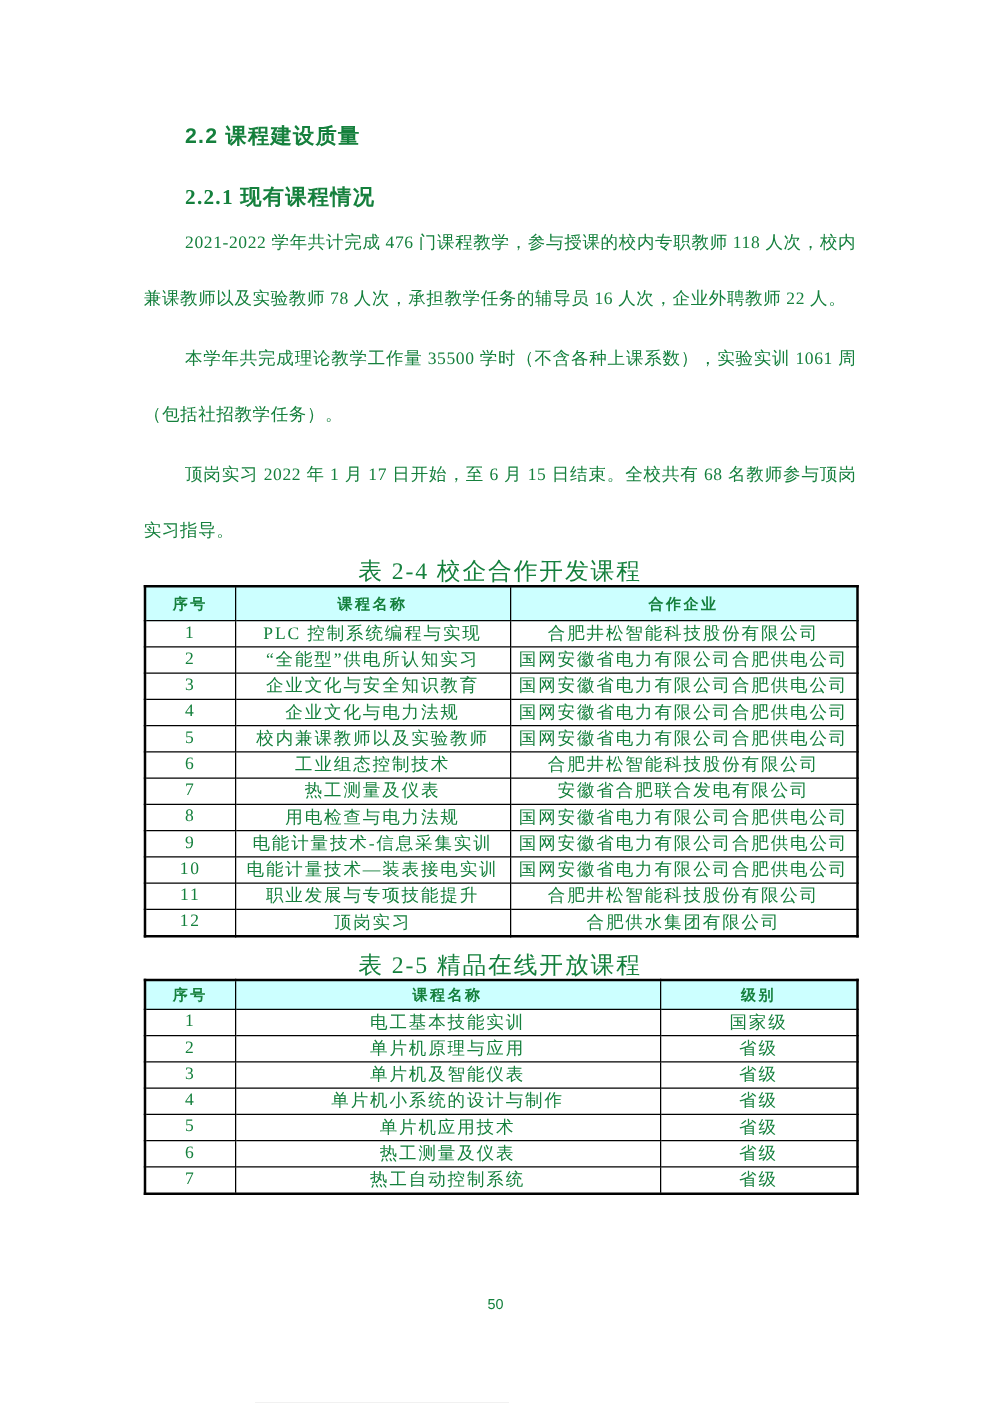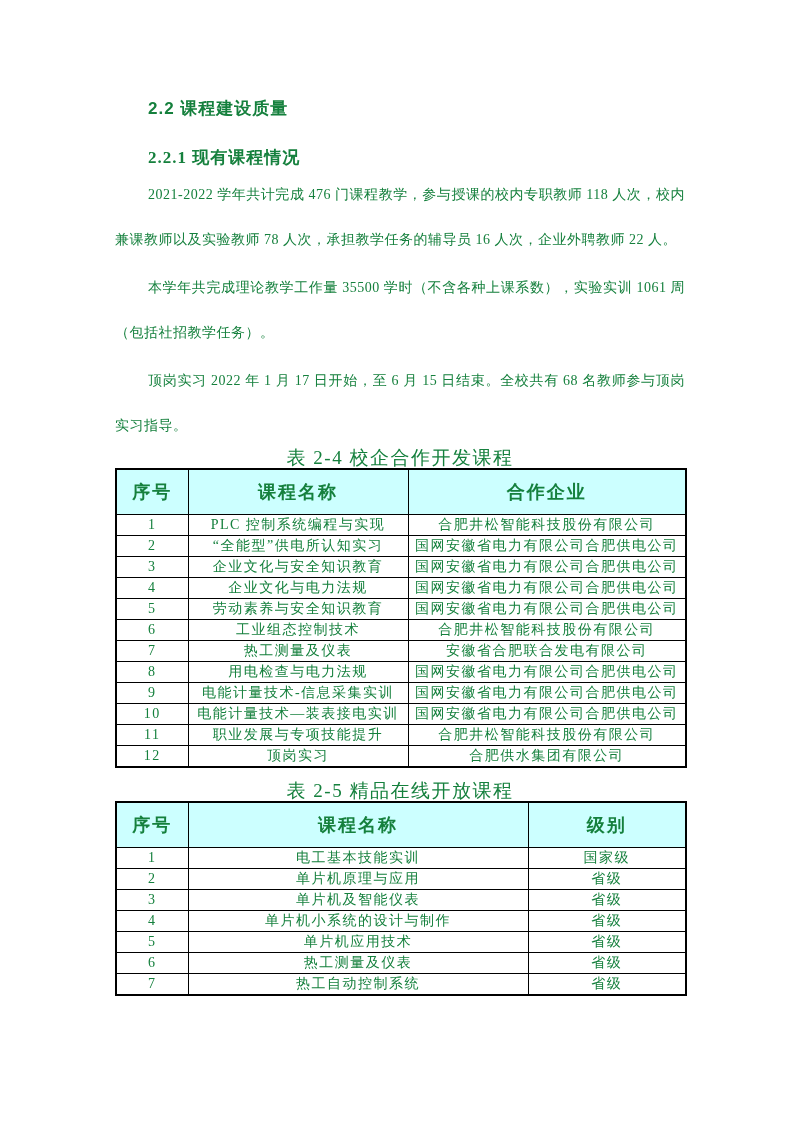--- a/index.html
+++ b/index.html
@@ -42,24 +42,24 @@
   table.doc {
     border-collapse:collapse;
     width:570px;
     margin:0;
     border:2px solid #000;
     table-layout:fixed;
   }
   table.doc th {
     background:var(--header-bg,#CCFFFF);
     font-family:"Liberation Sans","DejaVu Sans",sans-serif;
-    font-size:18px; font-weight:bold;
+    font-size:12px; font-weight:bold;
     letter-spacing:2px;
     border:1px solid #000;
-    height:24px; padding:10px 2px;
+    height:24px; padding:1px 2px;
     text-align:center;
   }
   table.doc td {
     font-size:14px;
     letter-spacing:1.5px;
     border:1px solid #000;
     height:18px; padding:1px 2px;
     text-align:center;
     white-space:nowrap;
     overflow:hidden;
@@ -124,21 +124,21 @@
           <td>企业文化与安全知识教育</td>
           <td>国网安徽省电力有限公司合肥供电公司</td>
         </tr>
         <tr>
           <td>4</td>
           <td>企业文化与电力法规</td>
           <td>国网安徽省电力有限公司合肥供电公司</td>
         </tr>
         <tr>
           <td>5</td>
-          <td>劳动素养与安全知识教育</td>
+          <td>校内兼课教师以及实验教师</td>
           <td>国网安徽省电力有限公司合肥供电公司</td>
         </tr>
         <tr>
           <td>6</td>
           <td>工业组态控制技术</td>
           <td>合肥井松智能科技股份有限公司</td>
         </tr>
         <tr>
           <td>7</td>
           <td>热工测量及仪表</td>
@@ -218,13 +218,14 @@
           <td>省级</td>
         </tr>
         <tr>
           <td>7</td>
           <td>热工自动控制系统</td>
           <td>省级</td>
         </tr>
       </tbody>
     </table>
 
+  <div class="pagenum">50</div>
 </div>
 
 </body></html>

